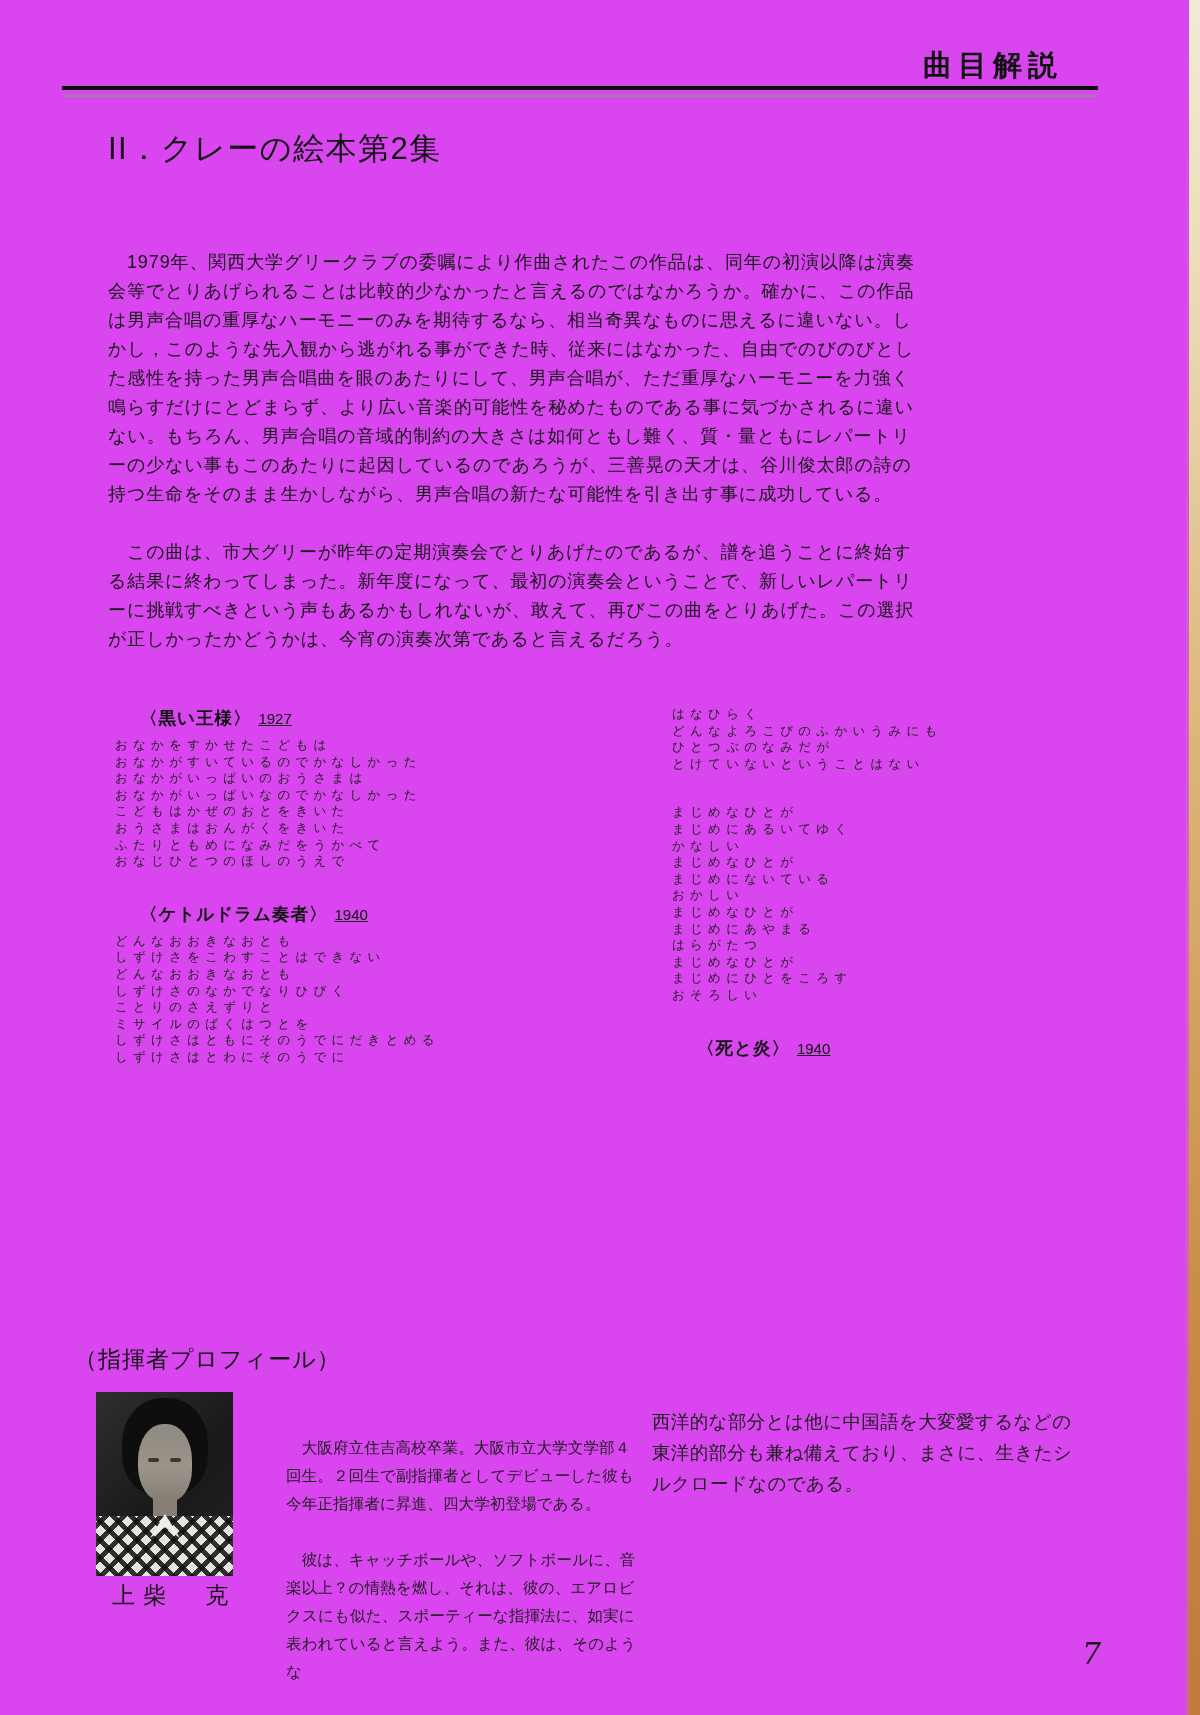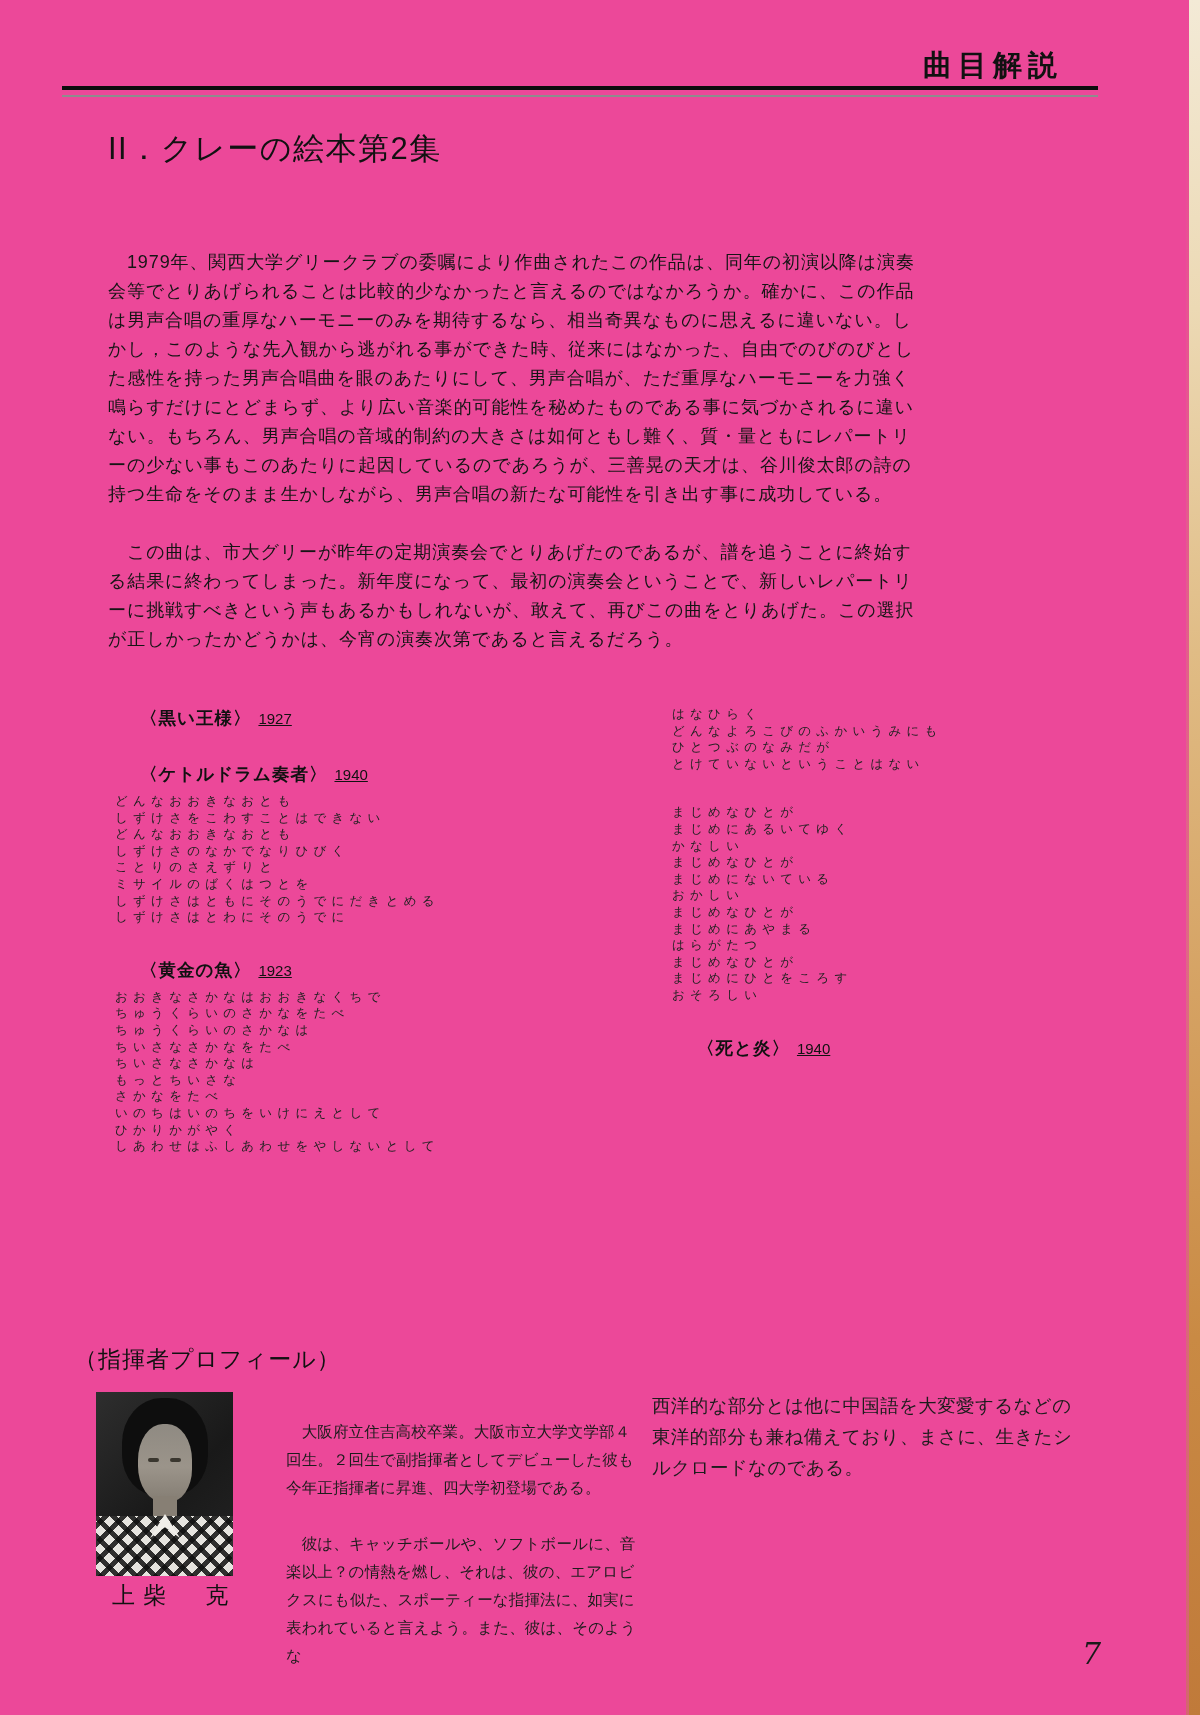--- a/index.html
+++ b/index.html
@@ -1,20 +1,20 @@
 <!DOCTYPE html>
 <html lang="ja"><head>
 <meta charset="utf-8">
 <style>
   html,body{margin:0;padding:0;background:#e8e6e0;}
   .page{
     position:relative;
     width:1200px;height:1715px;
     margin:0 auto;
-    background:#ec4899;
+    background:#d946ef;
     font-family:"Liberation Sans","DejaVu Sans",sans-serif;
     color:#1a1a1a;
     overflow:hidden;
   }
   .scan-edge{
     position:absolute;right:0;top:0;width:11px;height:100%;
     background:linear-gradient(to bottom,#f3ead6 0%,#ecd9b4 18%,#e0bc85 38%,#d5a263 58%,#c98a44 78%,#c07a3a 100%);
   }
   .scan-edge-inner{
     position:absolute;right:11px;top:0;width:3px;height:100%;
@@ -79,21 +79,21 @@
       #e6e4df;
   }
   .portrait-collar{
     position:absolute;left:54px;bottom:38px;width:30px;height:24px;
     background:#f0eee9;clip-path:polygon(0 100%,50% 0,100% 100%,50% 55%);
   }
   .conductor-name{
     position:absolute;left:112px;top:1580px;
     font-size:23px;letter-spacing:.35em;color:#111;font-weight:500;
   }
-  .bio-col{white-space:pre-line;position:absolute;color:#1c1c1c;}
+  .bio-col{white-space:pre-line;position:absolute;color:#1c1c1c;margin-top:16px;}
   .bio-col.c1{left:286px;top:1390px;width:360px;font-size:15.5px;line-height:28px;letter-spacing:.01em;}
   .bio-col.c1 p{margin:0;white-space:pre-line;}
   .bio-col.c2{left:652px;top:1390px;width:445px;font-size:18.5px;line-height:31px;letter-spacing:.02em;}
   .page-number{
     position:absolute;left:1082px;top:1636px;
     font-family:"DejaVu Serif","Liberation Serif",serif;
     font-style:italic;font-size:30px;color:#1a1a1a;
   }
 </style>
 </head>
@@ -124,48 +124,41 @@
 る結果に終わってしまった。新年度になって、最初の演奏会ということで、新しいレパートリ
 ーに挑戦すべきという声もあるかもしれないが、敢えて、再びこの曲をとりあげた。この選択
 が正しかったかどうかは、今宵の演奏次第であると言えるだろう。</p>
   </div>
 
   <div class="lyrics-col left">
     <div class="song">
       <div class="song-title-row">
         <span class="song-title">〈黒い王様〉</span><span class="song-year">1927</span>
       </div>
+      <div class="song-lines">おなかをすかせたこどもは
+おなかがすいているのでかなしかった
+おなかがいっぱいのおうさまは
+おなかがいっぱいなのでかなしかった
+こどもはかぜのおとをきいた
+おうさまはおんがくをきいた
+ふたりともめになみだをうかべて
+おなじひとつのほしのうえで</div>
     </div>
     <div class="song">
       <div class="song-title-row">
         <span class="song-title">〈ケトルドラム奏者〉</span><span class="song-year">1940</span>
       </div>
       <div class="song-lines">どんなおおきなおとも
 しずけさをこわすことはできない
 どんなおおきなおとも
 しずけさのなかでなりひびく
 ことりのさえずりと
 ミサイルのばくはつとを
 しずけさはともにそのうでにだきとめる
 しずけさはとわにそのうでに</div>
-    </div>
-    <div class="song">
-      <div class="song-title-row">
-        <span class="song-title">〈黄金の魚〉</span><span class="song-year">1923</span>
-      </div>
-      <div class="song-lines">おおきなさかなはおおきなくちで
-ちゅうくらいのさかなをたべ
-ちゅうくらいのさかなは
-ちいさなさかなをたべ
-ちいさなさかなは
-もっとちいさな
-さかなをたべ
-いのちはいのちをいけにえとして
-ひかりかがやく
-しあわせはふしあわせをやしないとして</div>
     </div>
   </div>
 
   <div class="lyrics-col right">
     <div class="song">
       <div class="song-lines">はなひらく
 どんなよろこびのふかいうみにも
 ひとつぶのなみだが
 とけていないということはない</div>
     </div>

